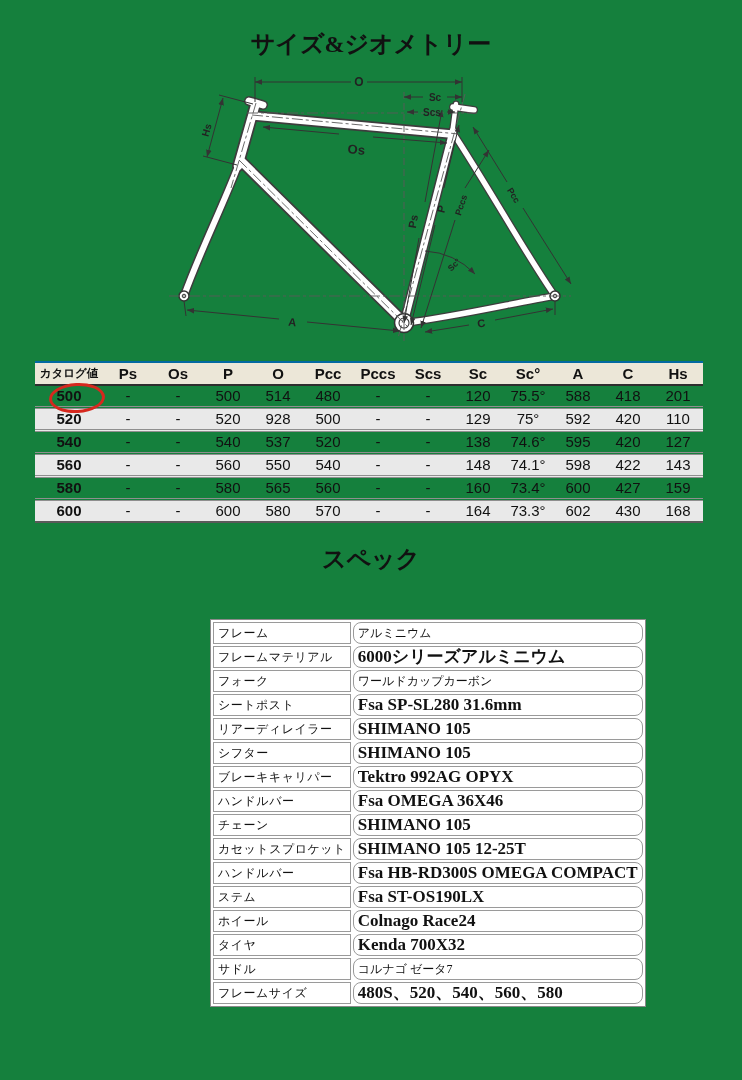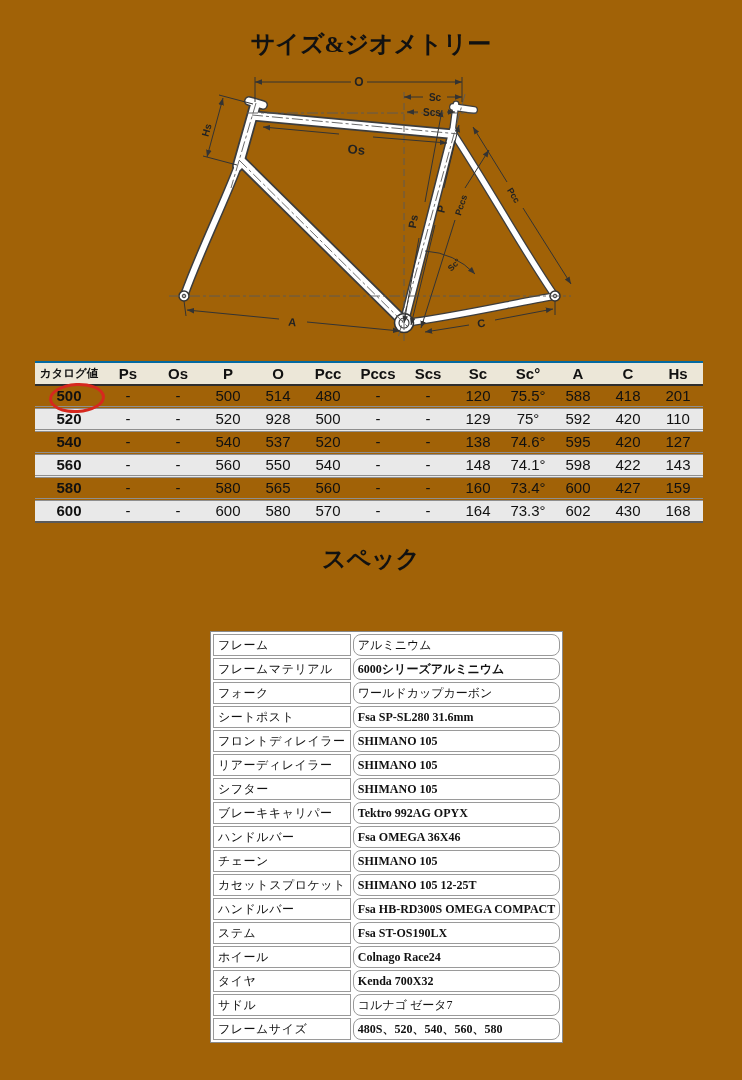--- a/index.html
+++ b/index.html
@@ -1,16 +1,16 @@
 <!DOCTYPE html>
 <html><head>
 <meta charset="utf-8">
 <style>
   html,body{margin:0;padding:0;background:#fff;}
-  .page{position:relative;width:742px;height:1080px;background:#a16207;overflow:hidden;
+  .page{position:relative;width:742px;height:1080px;background:#15803d;overflow:hidden;
         font-family:"Liberation Sans",sans-serif;color:#1a1a1a;}
   .title{position:absolute;left:0;width:742px;text-align:center;
          font-family:"Liberation Serif",serif;font-weight:bold;font-size:24px;color:#111;}
   #title-geometry{top:28px;}
   #title-spec{top:543px;}
 
   
   .diagram{position:absolute;left:159px;top:70px;width:425px;height:292px;}
   .diagram text{font-family:"Liberation Sans",sans-serif;font-weight:bold;fill:#222;}
 
@@ -26,26 +26,26 @@
   table.geo tbody tr{border-top:3px double #8f8f8f;}
   table.geo tbody tr:first-child{border-top:none;}
   table.geo tbody tr.alt{background:#e9e9e9;}
 
   .highlight-ellipse{position:absolute;left:49px;top:383px;width:50px;height:24px;
        border:3px solid #d6281e;border-radius:50%;transform:rotate(-3deg);pointer-events:none;}
 
   
   table.spec{position:absolute;left:210px;top:619px;width:317px;
              border-collapse:separate;border-spacing:2px;background:#fff;
-             border:1px solid #8a8a8a;font-family:"Liberation Serif",serif;margin-top:12px;}
+             border:1px solid #8a8a8a;font-family:"Liberation Serif",serif;}
   table.spec td{border:1px solid #9a9a9a;height:18px;line-height:18px;
                 padding:1px 4px;white-space:nowrap;overflow:hidden;font-size:12px;color:#111;}
   table.spec td.spec-label{width:118px;letter-spacing:0.5px;}
   table.spec td.spec-value{width:179px;border-radius:8px;}
-  table.spec td.spec-value.latin{font-weight:bold;font-size:12px;}
+  table.spec td.spec-value.latin{font-weight:bold;font-size:17px;}
 </style>
 </head>
 <body>
 
 <div class="page">
 
   <div class="title" id="title-geometry">サイズ&amp;ジオメトリー</div>
 
   <div class="diagram">
     <svg viewBox="0 0 425 292" width="425" height="292">
@@ -302,24 +302,20 @@
         </tr>
         <tr>
           <td class="spec-label">フォーク</td>
           <td class="spec-value">ワールドカップカーボン</td>
         </tr>
         <tr>
           <td class="spec-label">シートポスト</td>
           <td class="spec-value latin">Fsa SP-SL280 31.6mm</td>
         </tr>
         <tr>
-          <td class="spec-label">フロントディレイラー</td>
-          <td class="spec-value latin">SHIMANO 105</td>
-        </tr>
-        <tr>
           <td class="spec-label">リアーディレイラー</td>
           <td class="spec-value latin">SHIMANO 105</td>
         </tr>
         <tr>
           <td class="spec-label">シフター</td>
           <td class="spec-value latin">SHIMANO 105</td>
         </tr>
         <tr>
           <td class="spec-label">ブレーキキャリパー</td>
           <td class="spec-value latin">Tektro 992AG OPYX</td>

